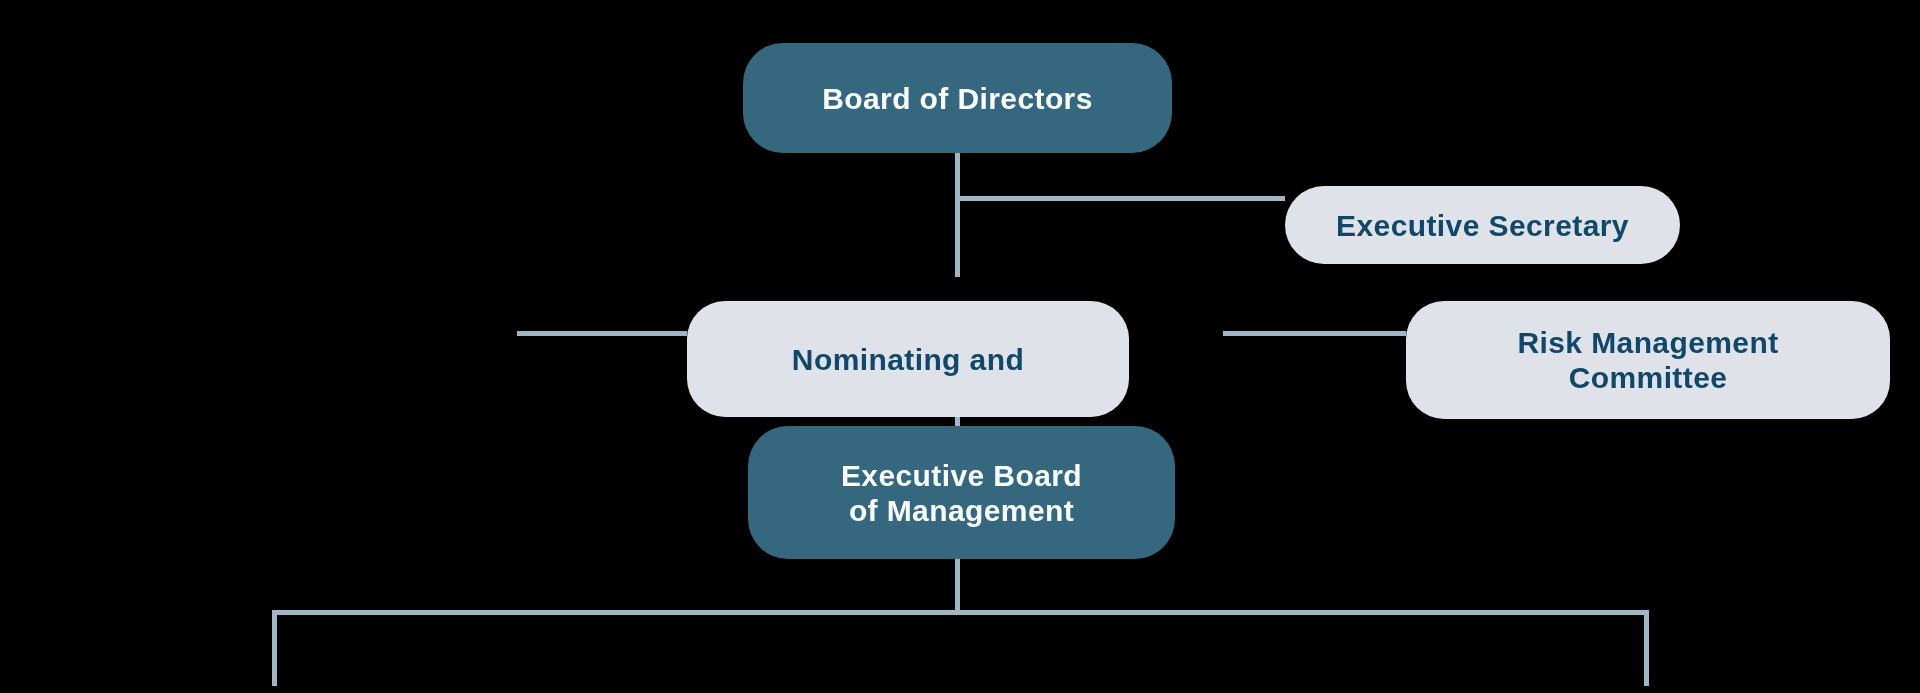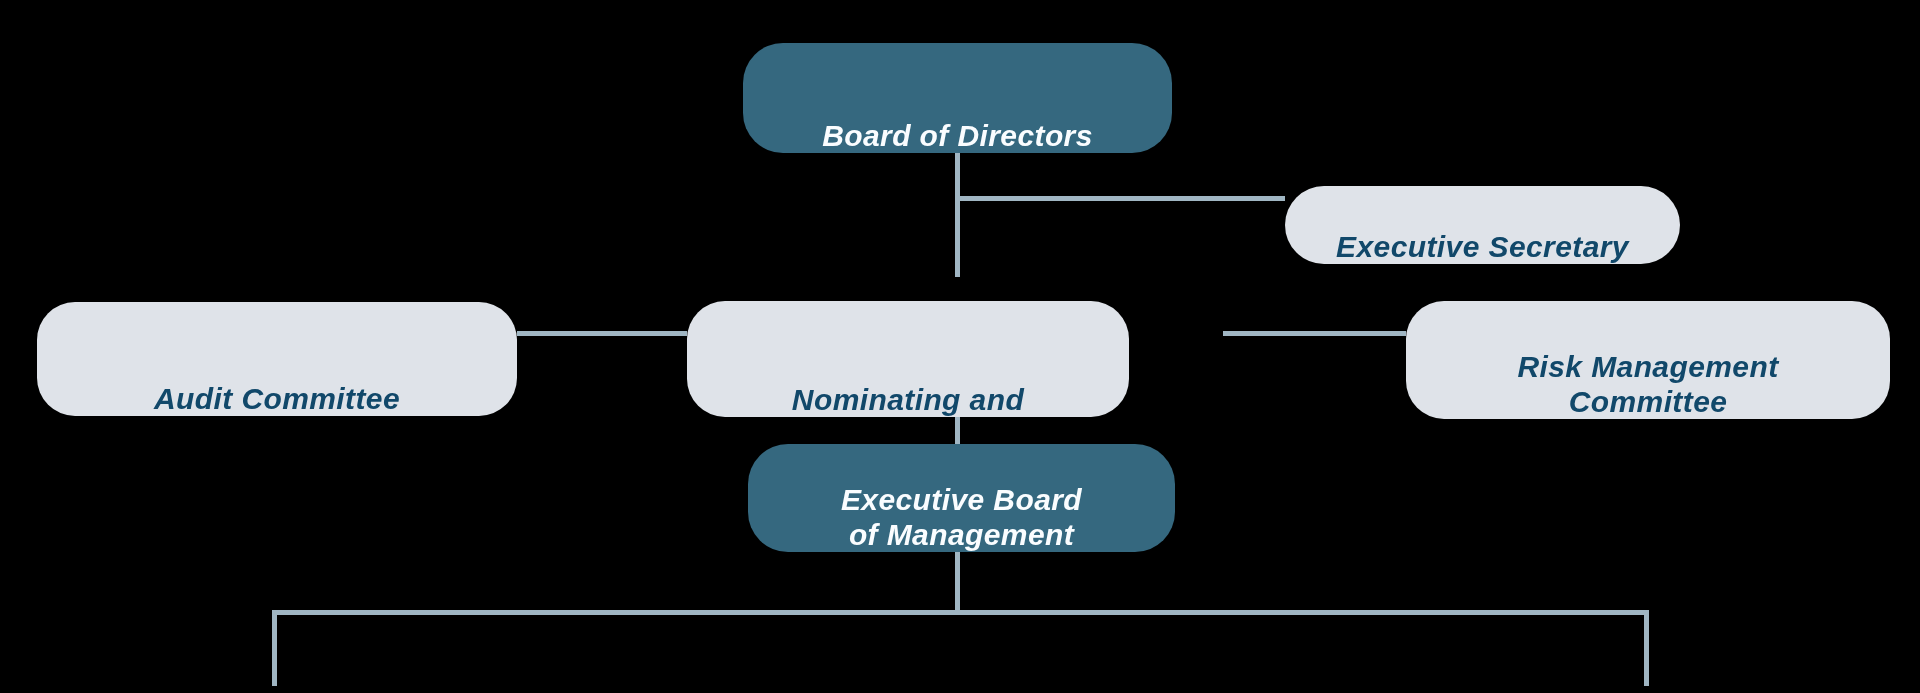--- a/index.html
+++ b/index.html
@@ -14,22 +14,22 @@
   #canvas{
     position:relative;
     width:1920px;height:693px;
     background:var(--background);
     overflow:hidden;
     font-family:"Liberation Sans",sans-serif;
   }
   .node{
     position:absolute;
     display:flex;flex-direction:column;
-    align-items:center;justify-content:flex-end;
-    font-style:italic;font-weight:700;
+    align-items:center;justify-content:center;
+    font-weight:700;
     font-size:30px;line-height:35px;
     letter-spacing:0.4px;
     text-align:center;
     box-sizing:border-box;
   }
   .node.primary{
     background:var(--primary-box);
     color:var(--primary-text);
     border-radius:40px;
   }
@@ -60,31 +60,28 @@
   <div class="connector" style="left:1644px;top:610px;width:5px;height:76px"></div>
 
   <div class="node primary" style="left:743px;top:43px;width:429px;height:110px">
     <span>Board of Directors</span>
   </div>
 
   <div class="node secondary" style="left:1285px;top:162px;width:395px;height:78px;border-radius:39px">
     <span>Executive Secretary</span>
   </div>
 
-  <div class="node secondary" style="left:37px;top:278px;width:480px;height:114px">
-    <span>Audit Committee</span>
-  </div>
 
   <div class="node secondary" style="left:687px;top:277px;width:442px;height:116px">
     <span>Nominating and</span>
   </div>
 
   <div class="node secondary" style="left:1406px;top:277px;width:484px;height:118px">
     <span>Risk Management</span>
     <span>Committee</span>
   </div>
 
-  <div class="node primary" style="left:748px;top:444px;width:427px;height:108px">
+  <div class="node primary" style="left:748px;top:426px;width:427px;height:133px">
     <span>Executive Board</span>
     <span>of Management</span>
   </div>
 
 </div>
 
 </body></html>

